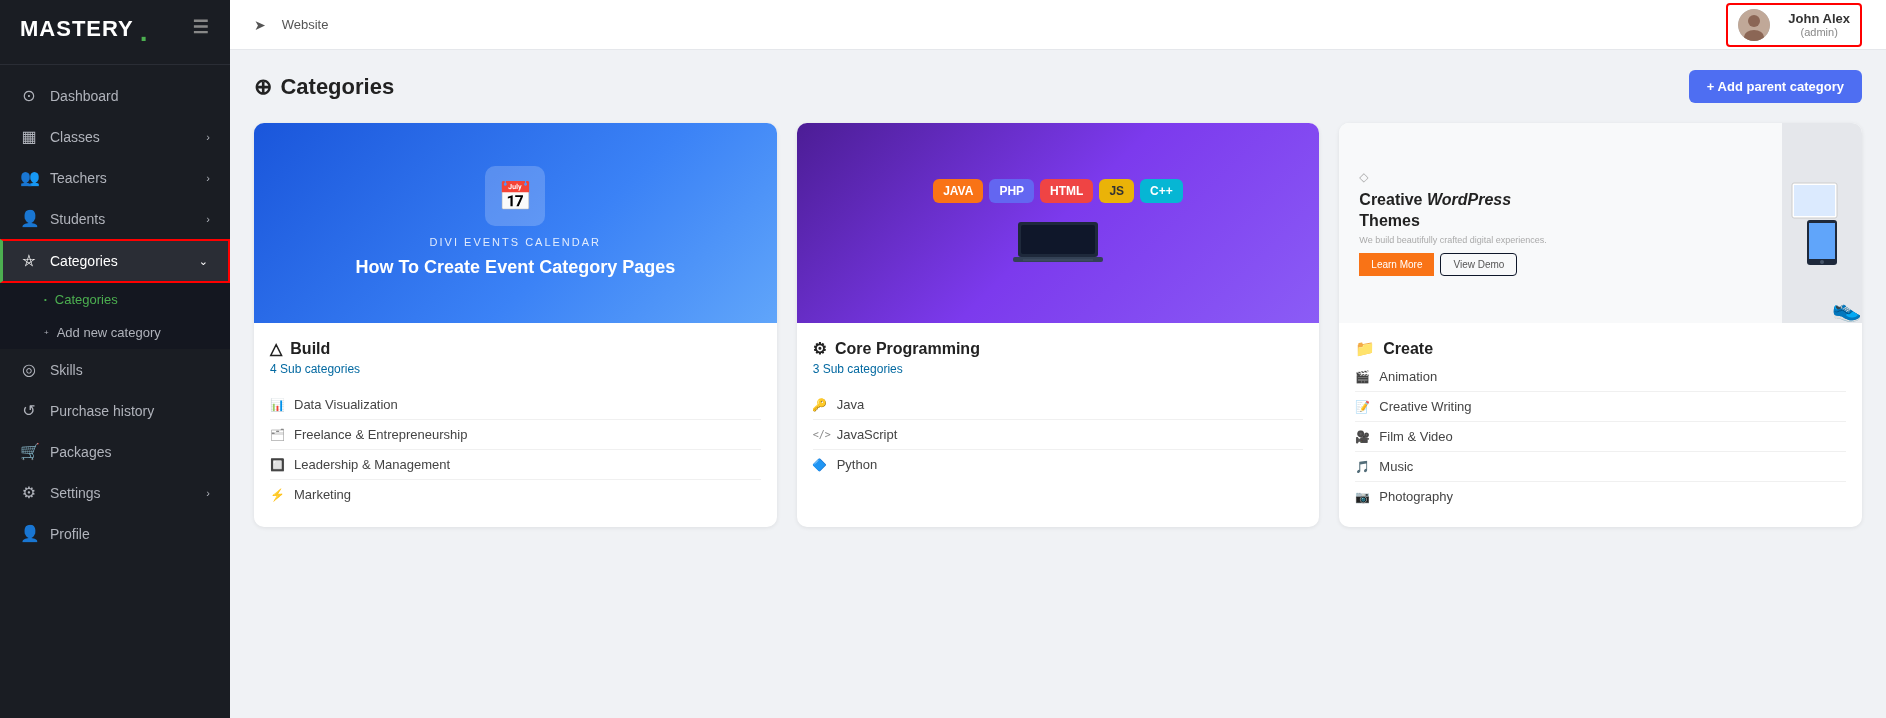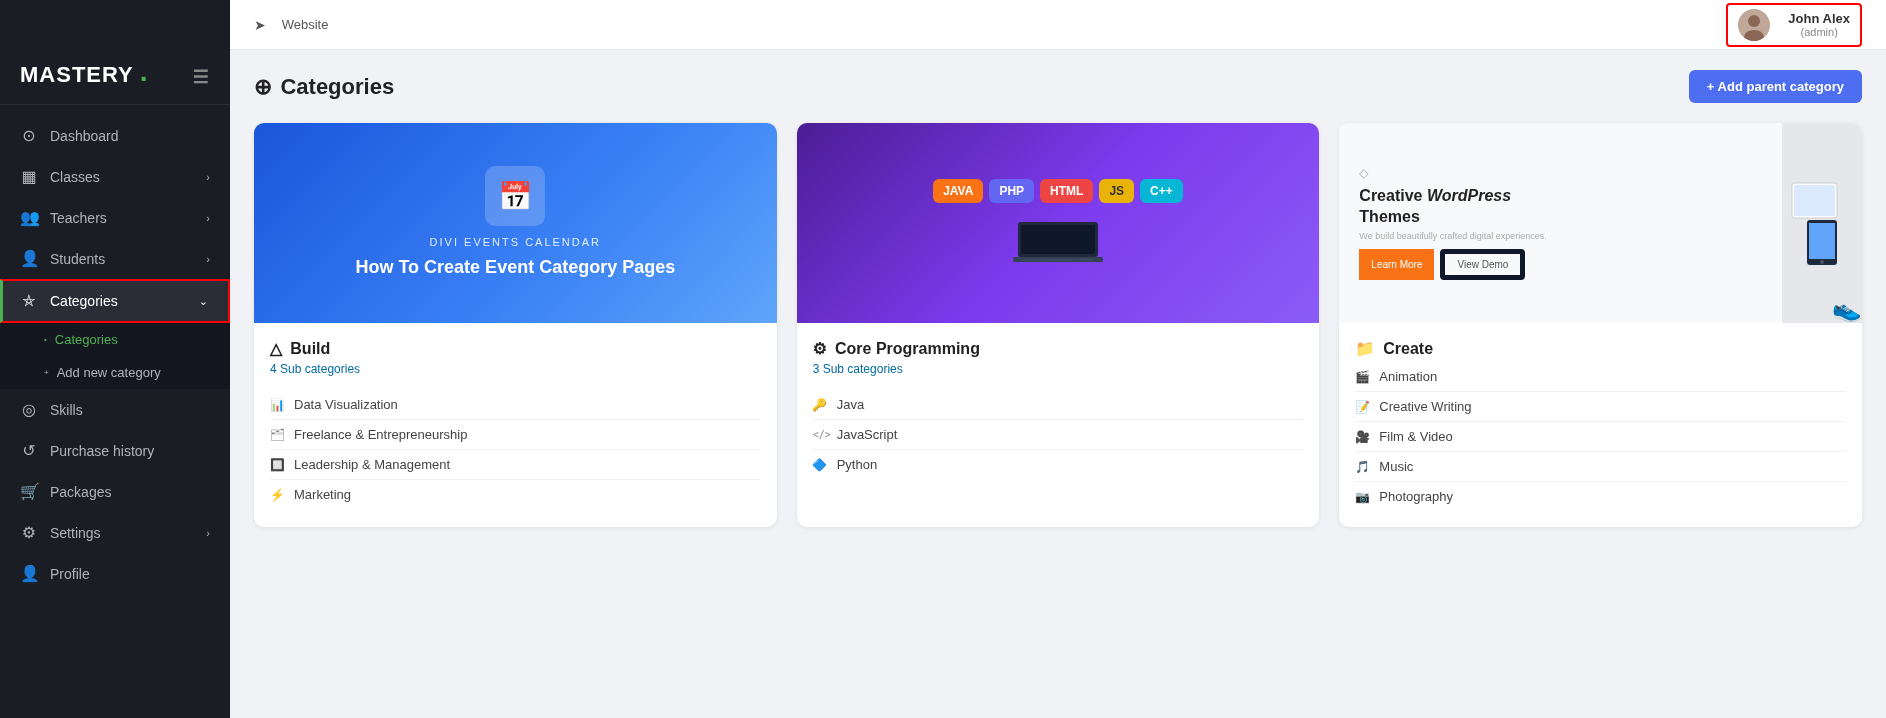--- a/index.html
+++ b/index.html
@@ -16,24 +16,23 @@
       height: 718px;
       overflow-y: auto;
     }
     .sidebar-logo {
       padding: 16px 20px;
       color: #fff;
       font-size: 22px;
       font-weight: 800;
       letter-spacing: 1px;
       display: flex;
-      align-items: flex-end;
+      align-items: flex-start;
       gap: 6px;
       border-bottom: 1px solid #2a2d35;
-      margin-top: 40px;
     }
     .sidebar-logo span.dot { color: #4caf50; font-size: 28px; }
     .sidebar-hamburger {
       margin-left: auto;
       color: #888;
       cursor: pointer;
       font-size: 18px;
     }
     .sidebar-nav { padding: 10px 0; }
     .nav-item {
@@ -237,21 +236,21 @@
     
     .card-create-bg {
       height: 200px;
       background: #f8f9fa;
       display: flex;
       align-items: center;
       justify-content: center;
       overflow: hidden;
     }
     .create-btn-orange { background: #f97316; color: #fff; border: none; padding: 5px 12px; border-radius: 0; font-size: 10px; cursor: pointer; }
-    .create-btn-outline { background: transparent; color: #555; border: 5px solid #0f172a; padding: 5px 12px; border-radius: 4px; font-size: 10px; cursor: pointer; }
+    .create-btn-outline { background: transparent; color: #555; border: 1px solid #0f172a; padding: 5px 12px; border-radius: 4px; font-size: 10px; cursor: pointer; }
   </style>
 </head>
 <body>
 
 <nav class="sidebar">
   <div class="sidebar-logo">
     <span>MASTERY</span>
       <span class="dot">.</span>
     <span class="sidebar-hamburger">☰</span>
   </div>

